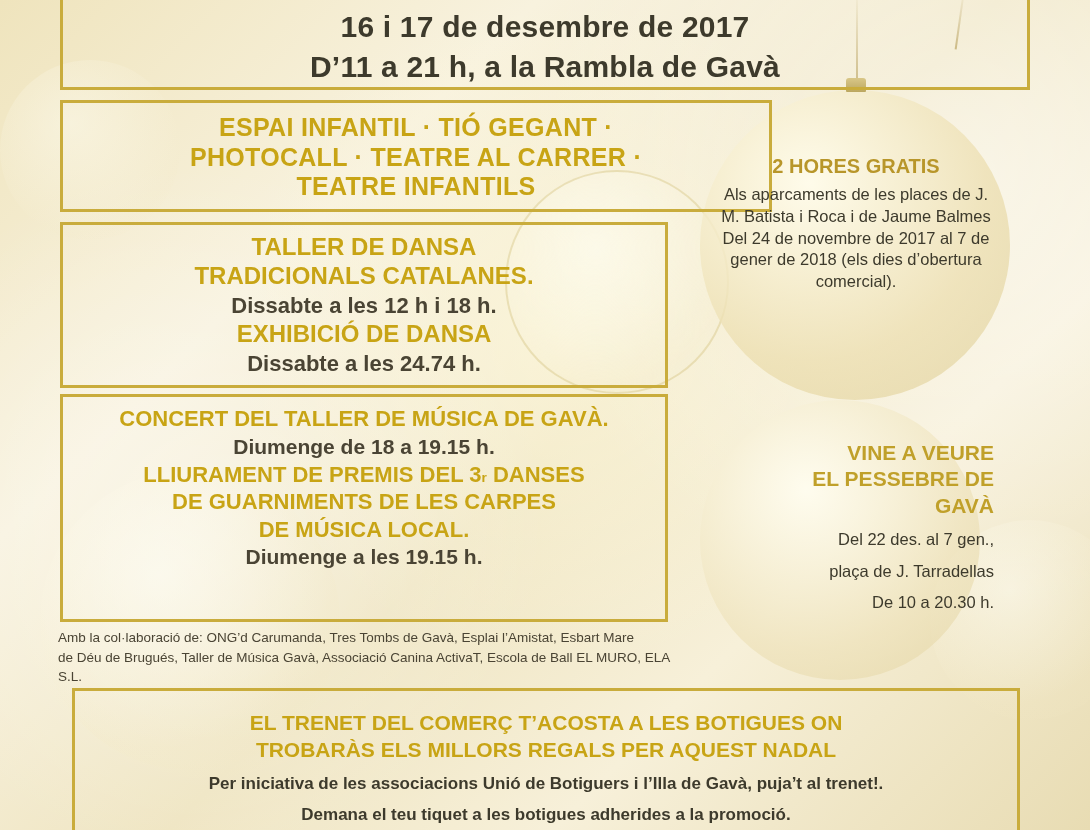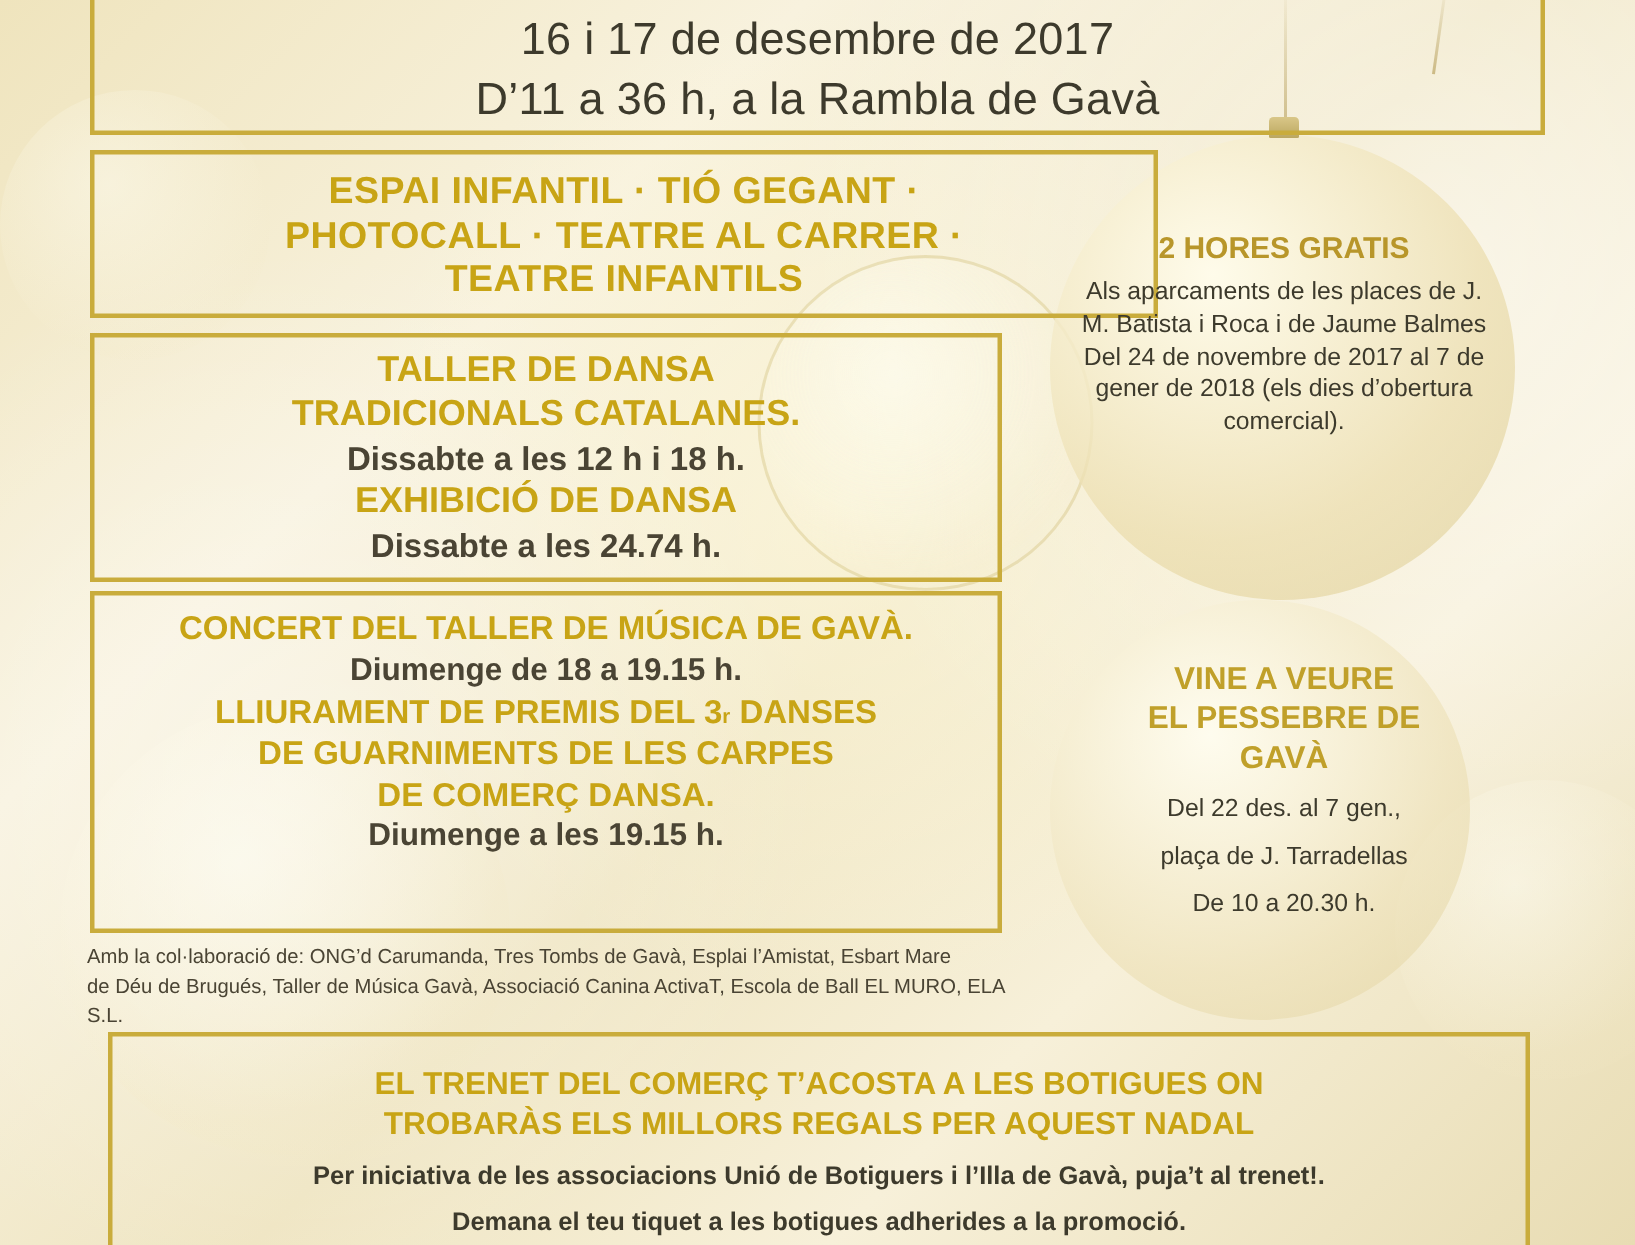--- a/index.html
+++ b/index.html
@@ -66,21 +66,21 @@
   }
   .txt-center { text-align: center; }
 
   
   #top-frame {
     left: 60px; top: -58px; width: 970px; height: 148px;
     padding-top: 62px;
   }
   #top-frame .line {
     font-size: 30px;
-    font-weight: normal;
+    font-weight: bold;
     color: #3d3a2c;
     letter-spacing: 0.2px;
     line-height: 1.33;
   }
 
   
   #frame-infantil {
     left: 60px; top: 100px; width: 712px; height: 112px;
     padding: 10px 16px 0 16px;
   }
@@ -133,21 +133,21 @@
   #circle-parking .t {
     font-size: 20px; font-weight: bold; color: #b8962a; margin-bottom: 6px;
   }
   #circle-parking .b {
     font-size: 16.5px; color: #3d3a2c; line-height: 1.32;
   }
 
   #circle-pessebre {
     position: absolute;
     left: 718px; top: 440px; width: 276px;
-    text-align: center;
+    text-align: right;
   }
   #circle-pessebre .t {
     font-size: 21px; font-weight: bold; color: #c0a02a; line-height: 1.25;
   }
   #circle-pessebre .b {
     font-size: 16.5px; color: #3d3a2c; line-height: 1.32; margin-top: 10px;
   }
 
   
   #bottom-frame {
@@ -171,21 +171,21 @@
   <div class="bauble b5"></div>
   <div class="bauble b3"></div>
   <div class="hanger h1"></div>
   <div class="hanger h2"></div>
   <div class="bauble b1"></div>
   <div class="cap c1"></div>
   <div class="bauble b2"></div>
 
   <div class="frame txt-center" id="top-frame">
     <div class="line">16 i 17 de desembre de 2017</div>
-    <div class="line">D’11 a 36 h, a la Rambla de Gavà</div>
+    <div class="line">D’11 a 21 h, a la Rambla de Gavà</div>
   </div>
 
   <div class="frame txt-center" id="frame-infantil">
     <div class="l">ESPAI INFANTIL · TIÓ GEGANT ·</div>
     <div class="l">PHOTOCALL · TEATRE AL CARRER ·</div>
     <div class="l">TEATRE INFANTILS</div>
   </div>
 
   <div class="frame txt-center" id="frame-danses">
     <div class="h">TALLER DE DANSA</div>
@@ -195,21 +195,21 @@
     <div class="s">Dissabte a les 24.74 h.</div>
   </div>
 
   <div class="frame txt-center" id="frame-concert">
     <div class="h">CONCERT DEL TALLER DE MÚSICA DE GAVÀ.</div>
     <div class="s">Diumenge de 18 a 19.15 h.</div>
     <div class="h">
       <span>LLIURAMENT DE PREMIS DEL 3</span><sup class="ord">r</sup><span> DANSES</span>
     </div>
     <div class="h">DE GUARNIMENTS DE LES CARPES</div>
-    <div class="h">DE COMERÇ DANSA.</div>
+    <div class="h">DE MÚSICA LOCAL.</div>
     <div class="s">Diumenge a les 19.15 h.</div>
   </div>
 
   <div id="collab">
     <span class="bold">Amb la col·laboració de:</span><span> ONG’d Carumanda, Tres Tombs de Gavà, Esplai l’Amistat, Esbart Mare</span>
     <div>de Déu de Brugués, Taller de Música Gavà, Associació Canina ActivaT, Escola de Ball EL MURO, ELA S.L.</div>
   </div>
 
   <div id="circle-parking">
     <div class="t">2 HORES GRATIS</div>

